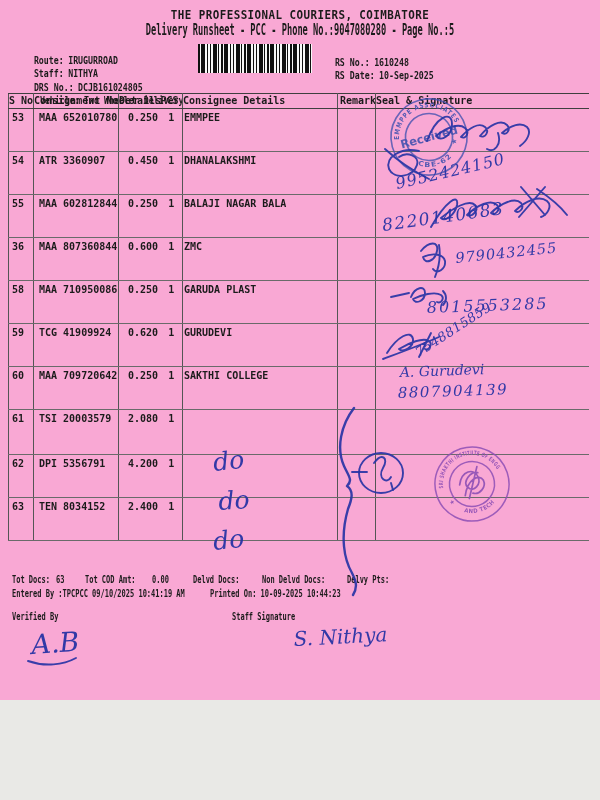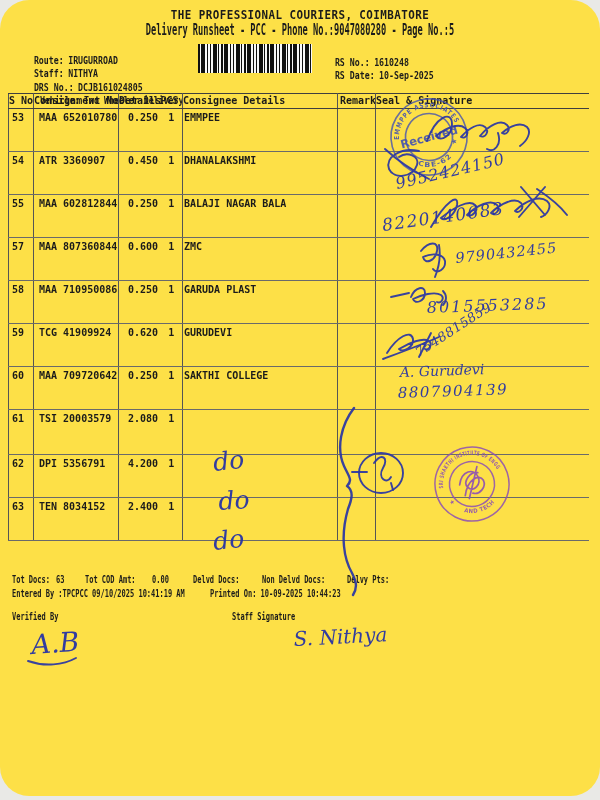--- a/index.html
+++ b/index.html
@@ -1,17 +1,17 @@
 <!DOCTYPE html>
 <html><head>
 <meta charset="utf-8">
 <style>
   html,body{margin:0;padding:0;background:#e9e9e6;}
-  .page{position:relative;width:600px;height:796px;background:#fde047;overflow:hidden;
-        font-family:"DejaVu Sans Mono",monospace;color:#1b1b1b;border-radius:29px;}
+  .page{position:relative;width:600px;height:700px;background:#f9a8d4;overflow:hidden;
+        font-family:"DejaVu Sans Mono",monospace;color:#1b1b1b;}
   .doc-title{position:absolute;top:7px;left:0;width:600px;text-align:center;
              font-size:12.5px;font-weight:bold;transform:scaleX(.87);letter-spacing:.5px;white-space:pre;}
   .doc-subtitle{position:absolute;top:21px;left:0;width:600px;text-align:center;
              font-size:15.5px;font-weight:bold;transform:scaleX(.56);white-space:pre;}
   .meta-line{position:absolute;font-size:11px;font-weight:bold;white-space:pre;
              transform-origin:0 50%;transform:scaleX(.75);}
   .meta-line .lbl{margin-right:6px;}
   .barcode{position:absolute;left:198px;top:44px;width:114px;height:29px;
     background:repeating-linear-gradient(90deg,#101010 0 2px,#f8f8f8 2px 3px,#101010 3px 7px,
       #f8f8f8 7px 9px,#101010 9px 10px,#f8f8f8 10px 12px,#101010 12px 13px,#f8f8f8 13px 15px,
@@ -115,21 +115,21 @@
     <tr class="data-row">
       <td class="bL bR cSno">55</td>
       <td class="bR cCon">MAA 602812844</td>
       <td class="cWt">0.250</td>
       <td class="bR cPcs">1</td>
       <td class="bR cCsg">BALAJI NAGAR BALA</td>
       <td class="bR"></td>
       <td></td>
     </tr>
     <tr class="data-row">
-      <td class="bL bR cSno">57</td>
+      <td class="bL bR cSno">36</td>
       <td class="bR cCon">MAA 807360844</td>
       <td class="cWt">0.600</td>
       <td class="bR cPcs">1</td>
       <td class="bR cCsg">ZMC</td>
       <td class="bR"></td>
       <td></td>
     </tr>
     <tr class="data-row">
       <td class="bL bR cSno">58</td>
       <td class="bR cCon">MAA 710950086</td>

